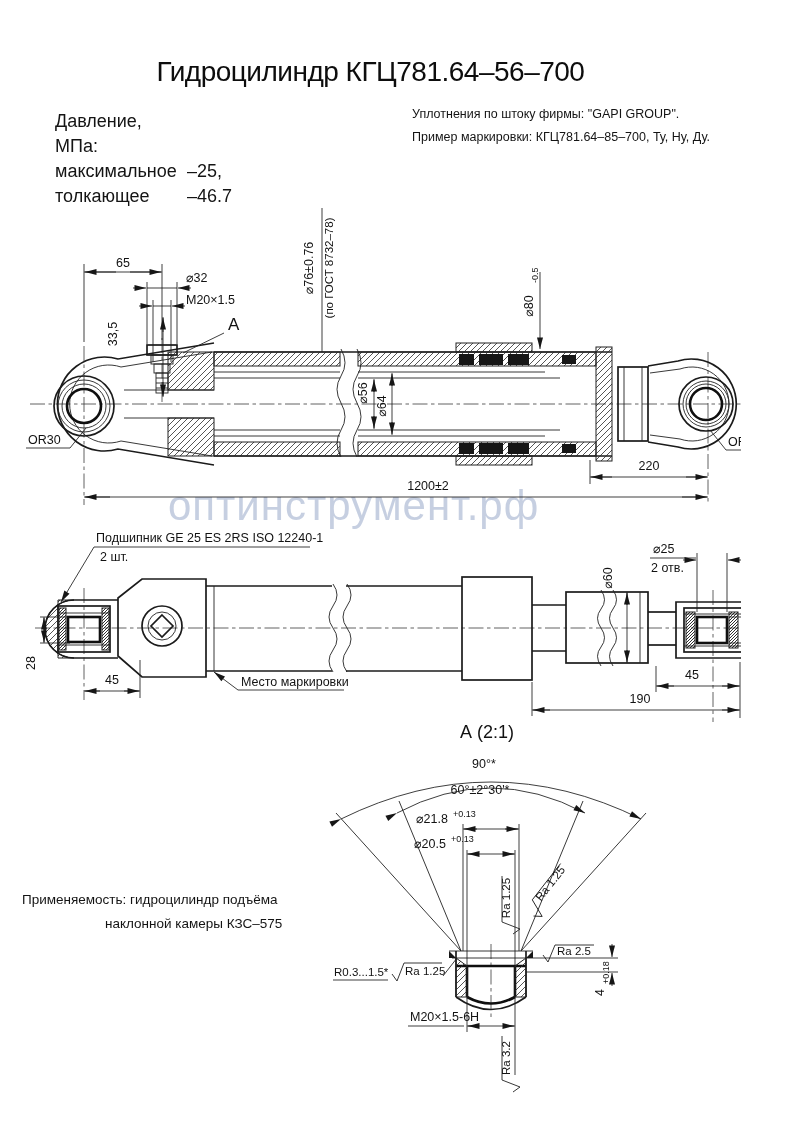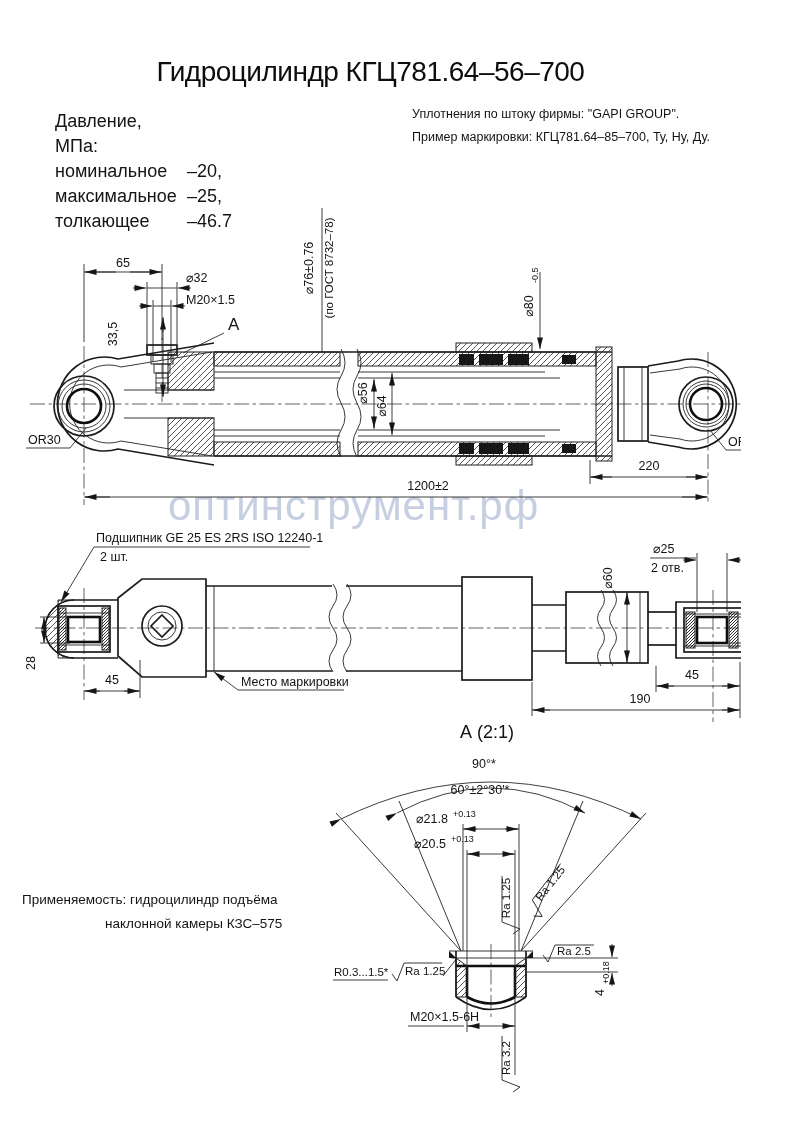--- a/index.html
+++ b/index.html
@@ -34,24 +34,20 @@
 <div class="page">
 
   <div class="title">Гидроцилиндр КГЦ781.64–56–700</div>
 
   <div class="specs">
     <div class="srow">
         <span class="slabel">Давление, МПа:</span>
         <span class="sval"></span>
       </div>
     <div class="srow">
-        <span class="slabel">номинальное</span>
-        <span class="sval">–20,</span>
-      </div>
-    <div class="srow">
         <span class="slabel">максимальное</span>
         <span class="sval">–25,</span>
       </div>
     <div class="srow">
         <span class="slabel">толкающее</span>
         <span class="sval">–46.7</span>
       </div>
   </div>
 
   <div class="notes">

